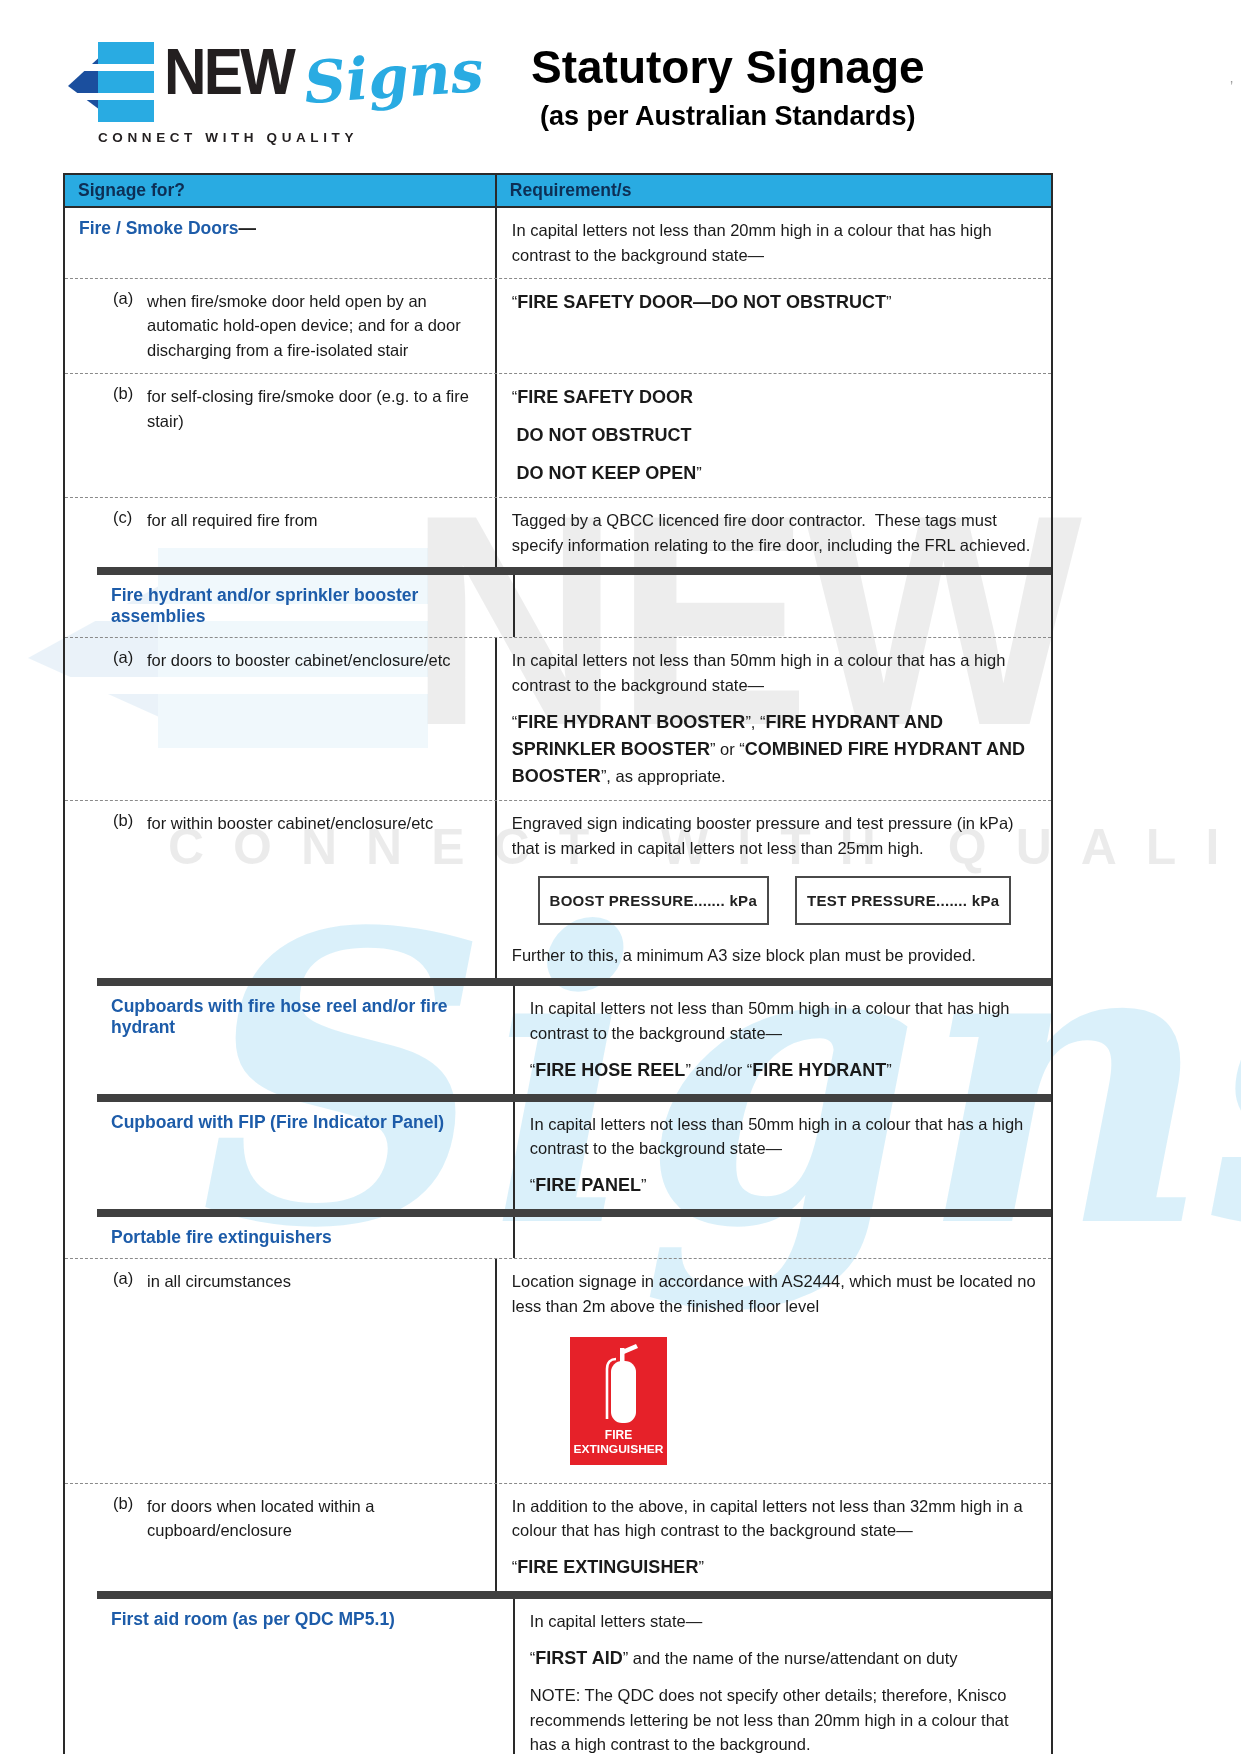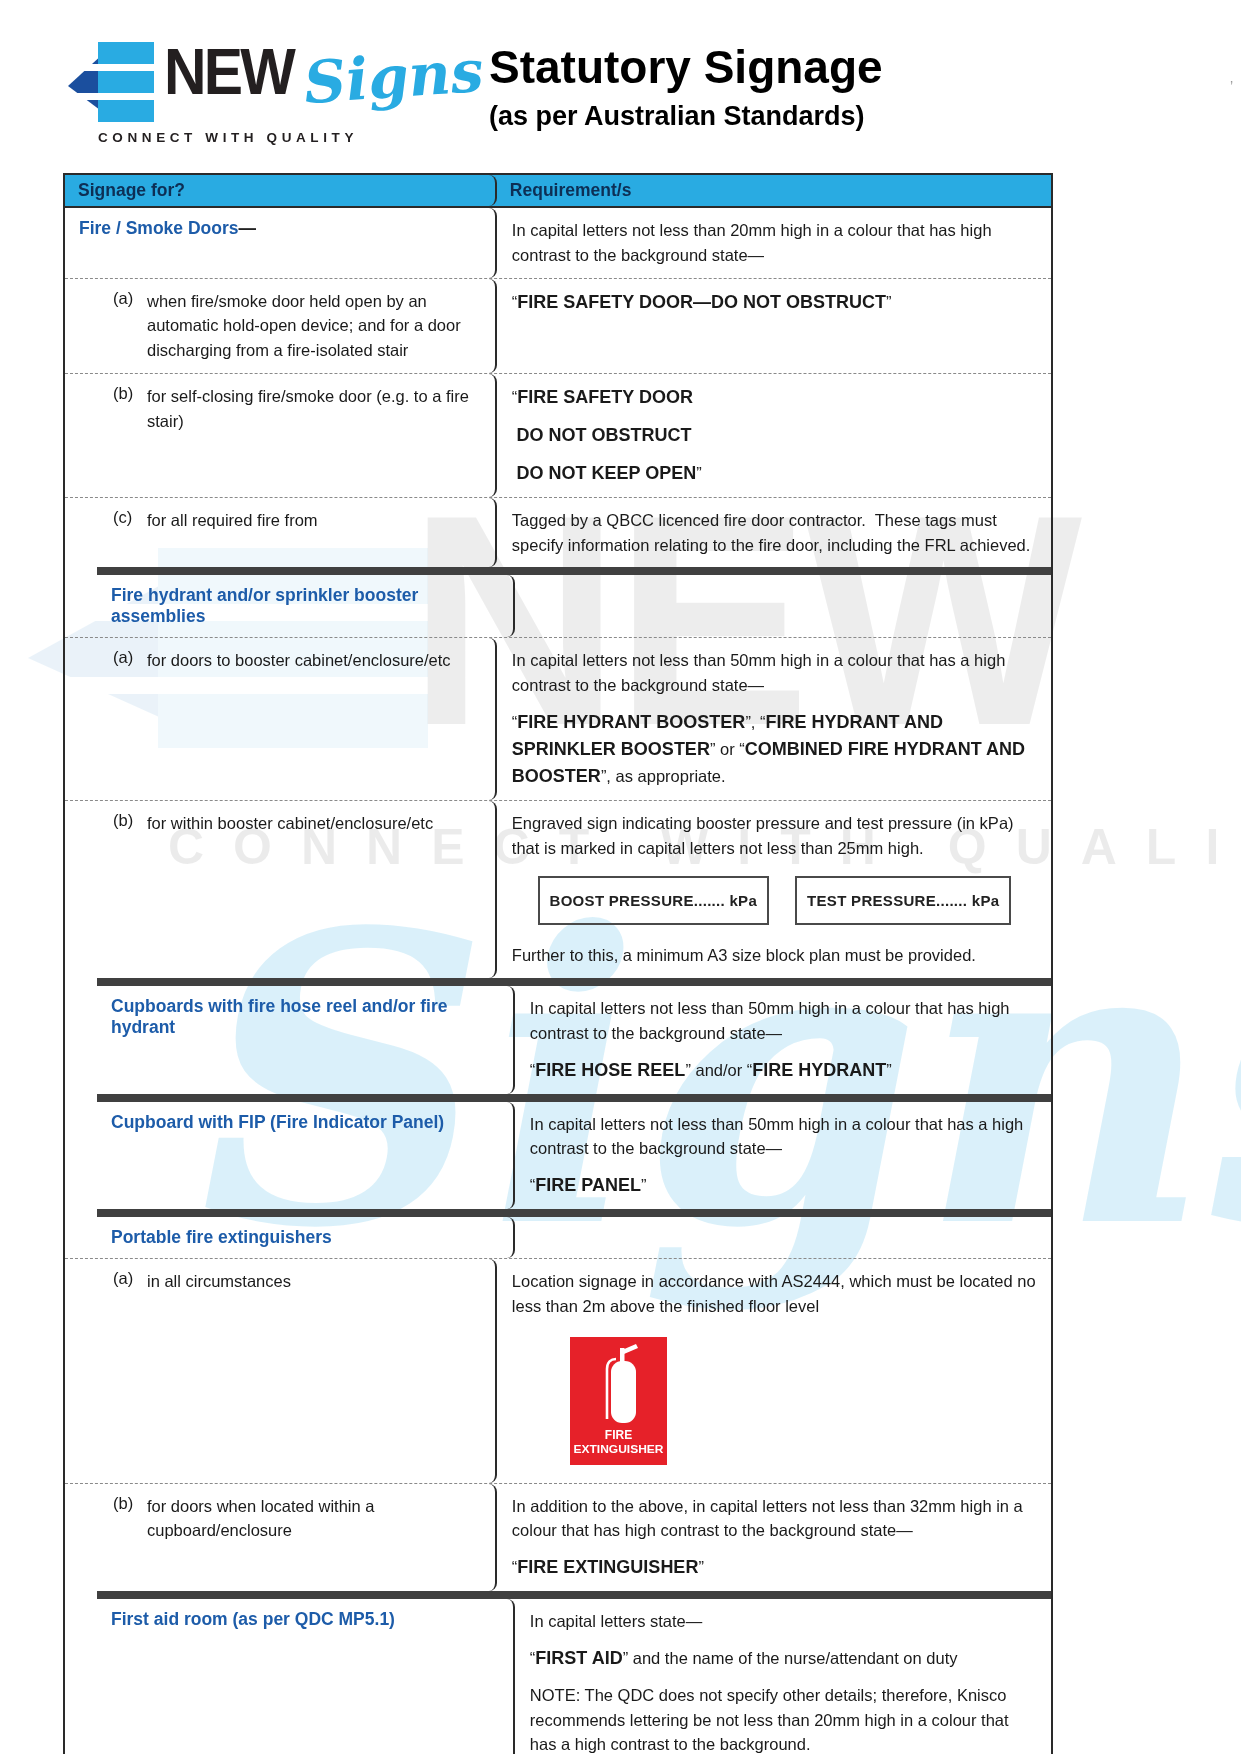--- a/index.html
+++ b/index.html
@@ -16,21 +16,21 @@
   .logo-icon .tri { position:absolute; left:0; top:0; width:48px; height:100%; background:#1b4f9e;
     -webkit-clip-path:polygon(100% 0,0 55%,100% 100%); clip-path:polygon(100% 0,0 55%,100% 100%); }
   .logo-icon .bars { position:absolute; left:30px; right:0; top:0; bottom:0; background:#29abe2; }
   .logo-icon .cuts { position:absolute; inset:0;
     background:repeating-linear-gradient(to bottom, transparent 0 22px, #fff 22px 29px); }
   .logo-word { font-size:64px; line-height:0.95; font-weight:bold; color:#231f20; letter-spacing:-3px;
     transform:scaleX(0.92); transform-origin:left top; margin-left:10px; margin-top:2px; }
   .logo-script { font-family:"DejaVu Serif", serif; font-style:italic; font-weight:bold;
     color:#29abe2; font-size:58px; line-height:1; margin-left:0px; margin-top:8px; transform:rotate(-4deg); }
   .logo-tagline { font-size:13.5px; font-weight:bold; letter-spacing:4.6px; color:#231f20; margin:8px 0 0 30px; white-space:nowrap; }
-  .title-block { margin-left:46px; padding-top:2px; }
+  .title-block { margin-left:88px; padding-top:2px;text-align:center; }
   .doc-title { font-size:46px; font-weight:bold; color:#000; line-height:1.1; }
   .doc-subtitle { font-size:27px; font-weight:bold; color:#000; margin-top:8px; }
   .stray-mark { position:absolute; right:8px; top:78px; color:#999; font-size:14px; }
 
   
   .watermark { position:absolute; inset:0; z-index:0; pointer-events:none; overflow:hidden; }
   .wm-icon { position:absolute; left:28px; top:548px; width:400px; height:200px; opacity:0.16; }
   .wm-icon .tri { position:absolute; left:0; top:0; width:200px; height:100%; background:#7fb3dc;
     -webkit-clip-path:polygon(100% 0,0 55%,100% 100%); clip-path:polygon(100% 0,0 55%,100% 100%); }
   .wm-icon .bars { position:absolute; left:130px; right:0; top:0; bottom:0; background:#a8d9f2; }
@@ -41,21 +41,21 @@
   .wm-tagline { position:absolute; left:168px; top:818px; font-size:50px; font-weight:bold; color:#000;
     opacity:0.075; letter-spacing:29px; white-space:nowrap; }
   .wm-script { position:absolute; left:200px; top:880px; font-family:"DejaVu Serif", serif;
     font-style:italic; font-weight:bold; font-size:400px; color:#29abe2; opacity:0.17; line-height:1; }
 
   
   .table-wrap { position:relative; z-index:2; margin:28px 188px 0 63px;
     border:2px solid #2a2a2a; border-bottom-width:3px; }
   .thead { display:flex; background:#29abe2; border-bottom:2px solid #2a2a2a; }
   .th { font-weight:bold; font-size:17.5px; color:#0d2f55; padding:5px 13px; box-sizing:border-box; }
-  .col-left { width:43.8%; border-right:2px solid #2a2a2a;border-radius:8px; }
+  .col-left { width:43.8%; border-right:2px solid #2a2a2a; }
   .col-right { flex:1; }
 
   .trow { display:flex; }
   .trow.solid { border-top:8px solid #404040;margin-left:32px; }
   .trow.dotted { border-top:1px dashed #8a8a8a; }
   .cell { box-sizing:border-box; padding:10px 14px; }
   .cell.col-right { padding-left:15px; padding-right:14px; }
 
   .section-title { color:#1d5ca9; font-weight:bold; font-size:17.5px; }
   .dash { color:#222; font-weight:bold; font-size:17.5px; }

